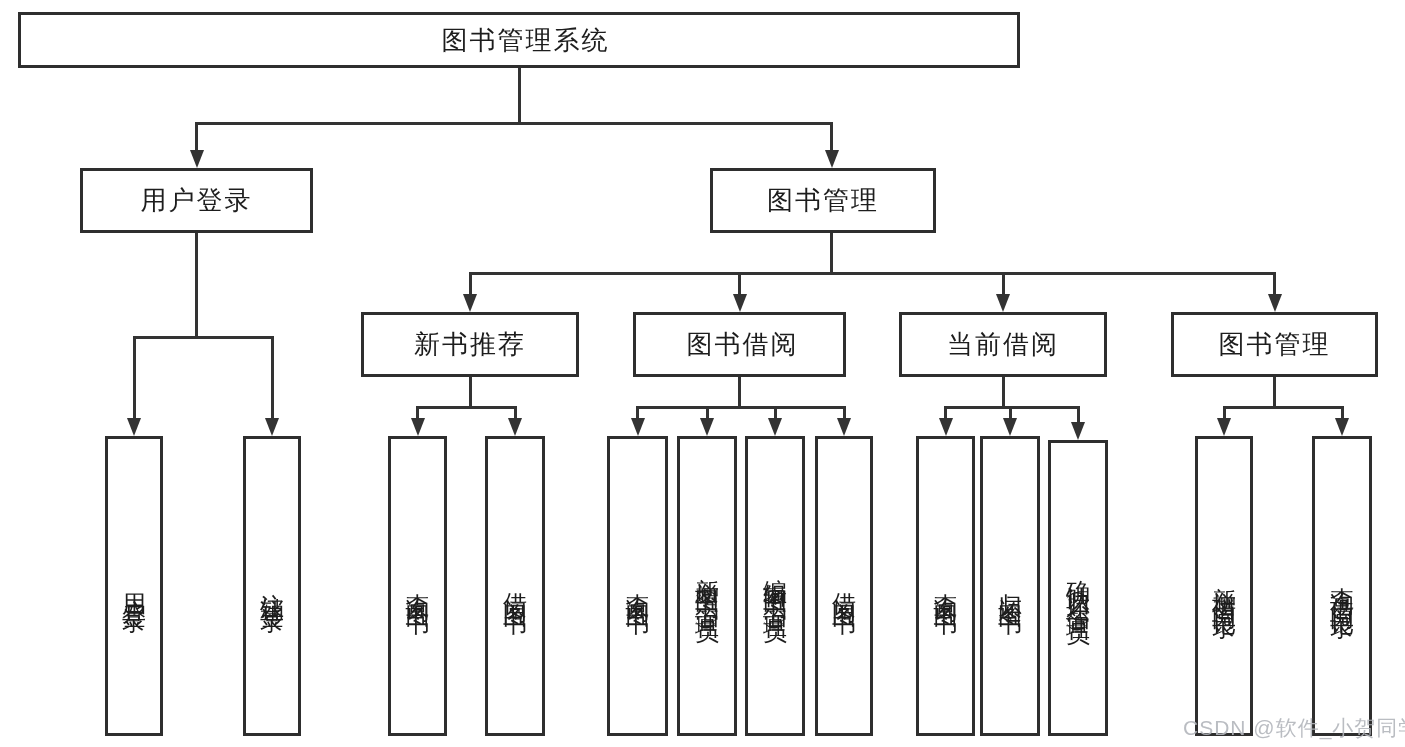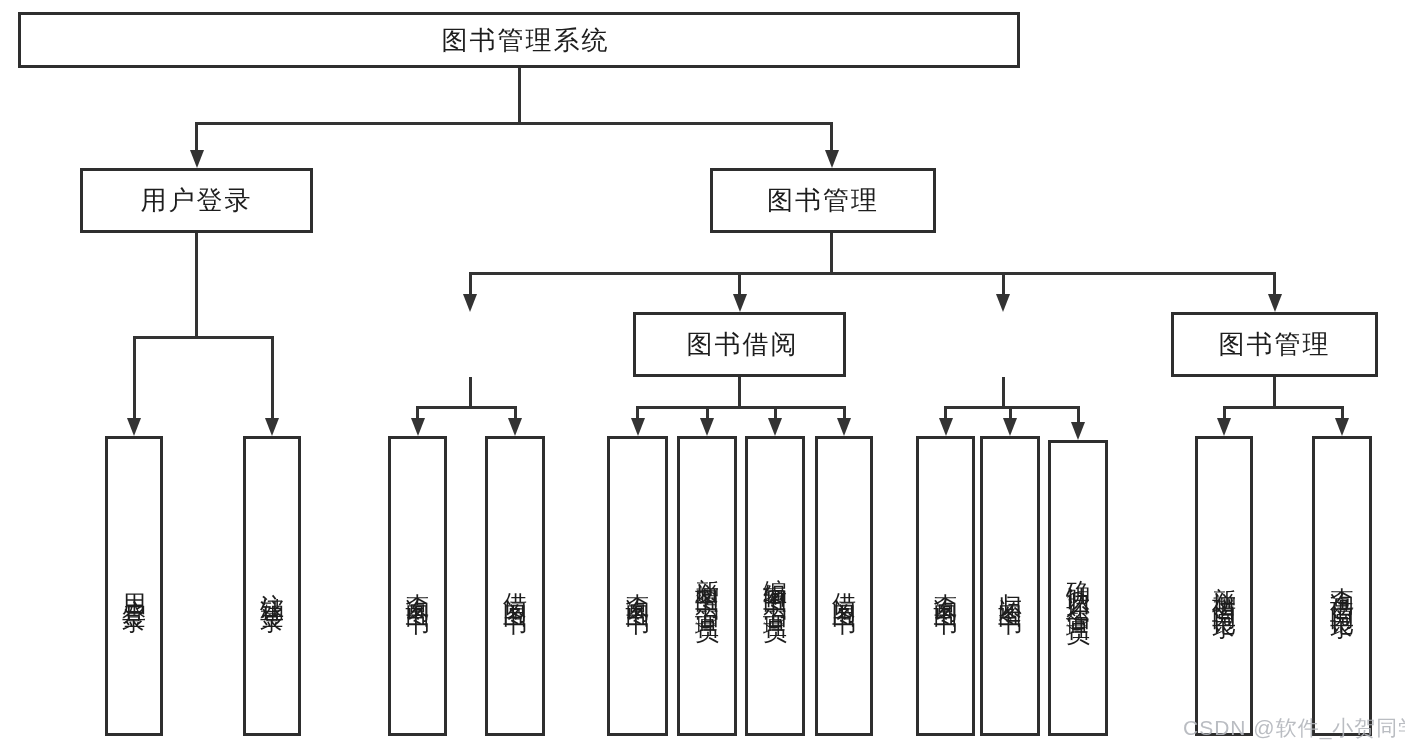--- a/index.html
+++ b/index.html
@@ -70,21 +70,23 @@
   <div class="seg" style="left:469px;top:272px;width:807px;height:3px;"></div>
   <div class="seg" style="left:469px;top:272px;width:3px;height:22px;"></div>
   <div class="seg" style="left:738px;top:272px;width:3px;height:22px;"></div>
   <div class="seg" style="left:1002px;top:272px;width:3px;height:22px;"></div>
   <div class="seg" style="left:1273px;top:272px;width:3px;height:22px;"></div>
   <div class="arrow" style="left:463px;top:294px;"></div>
   <div class="arrow" style="left:733px;top:294px;"></div>
   <div class="arrow" style="left:996px;top:294px;"></div>
   <div class="arrow" style="left:1268px;top:294px;"></div>
 
+  <div class="box" style="left:361px;top:312px;width:218px;height:65px;">新书推荐</div>
   <div class="box" style="left:633px;top:312px;width:213px;height:65px;padding-left:6px;">图书借阅</div>
+  <div class="box" style="left:899px;top:312px;width:208px;height:65px;">当前借阅</div>
   <div class="box" style="left:1171px;top:312px;width:207px;height:65px;">图书管理</div>
 
   <div class="seg" style="left:469px;top:377px;width:3px;height:29px;"></div>
   <div class="seg" style="left:416px;top:406px;width:101px;height:3px;"></div>
   <div class="seg" style="left:416px;top:406px;width:3px;height:12px;"></div>
   <div class="seg" style="left:514px;top:406px;width:3px;height:12px;"></div>
   <div class="arrow" style="left:411px;top:418px;"></div>
   <div class="arrow" style="left:508px;top:418px;"></div>
 
   <div class="seg" style="left:738px;top:377px;width:3px;height:29px;"></div>

